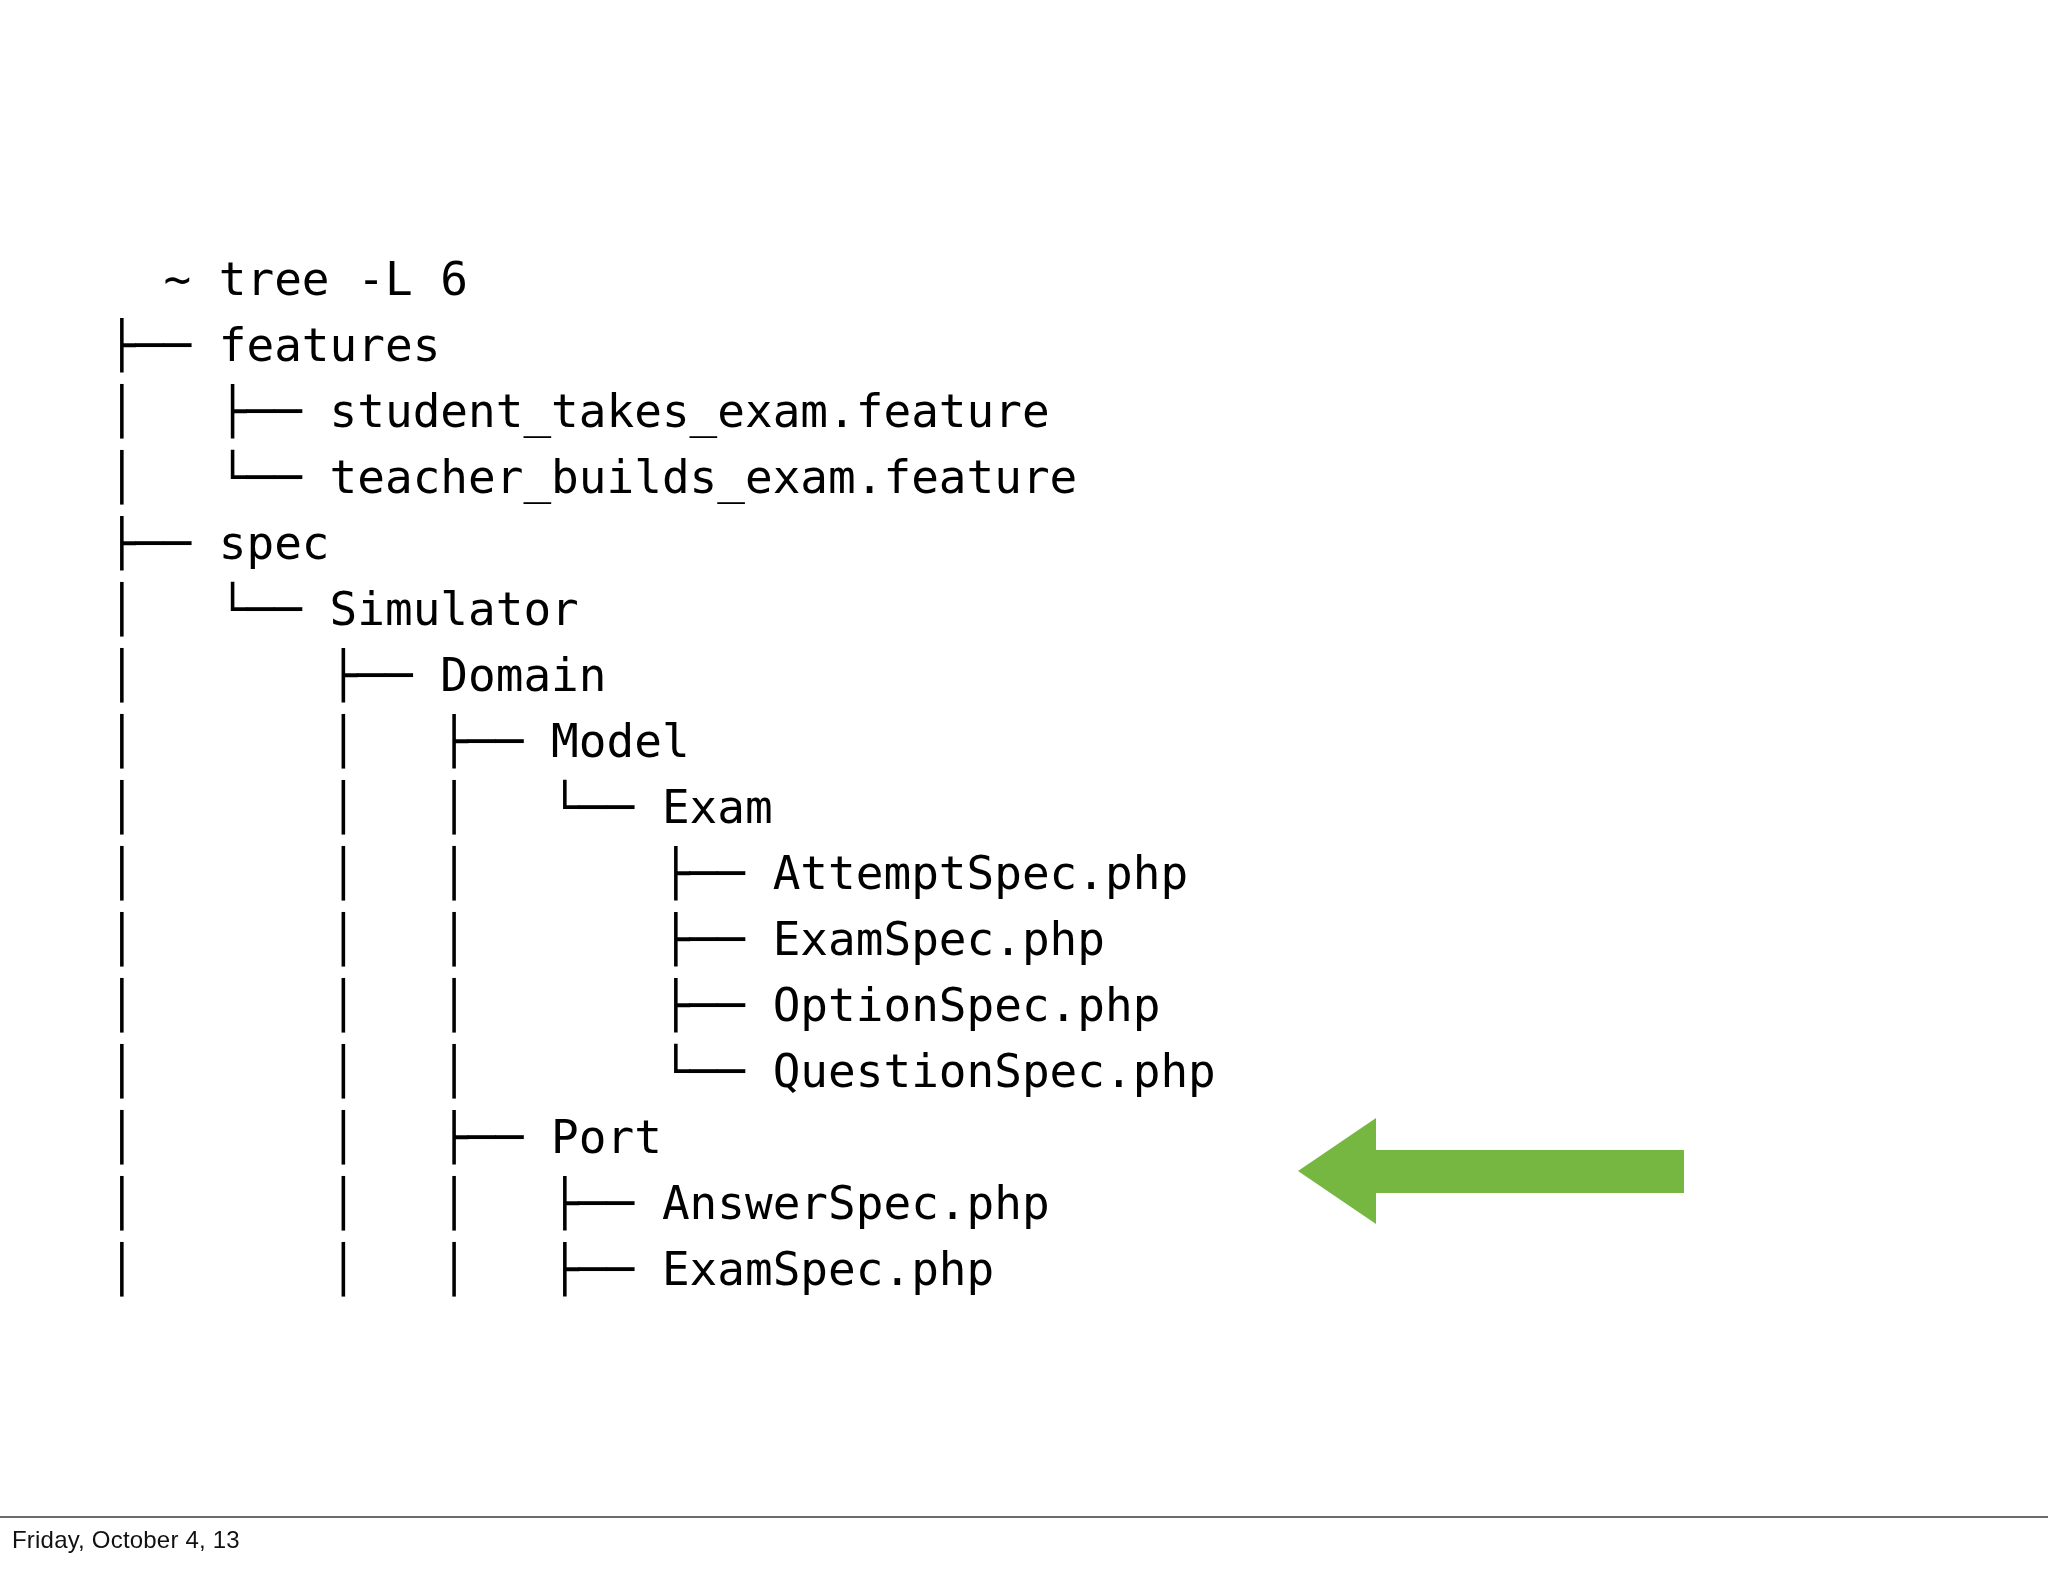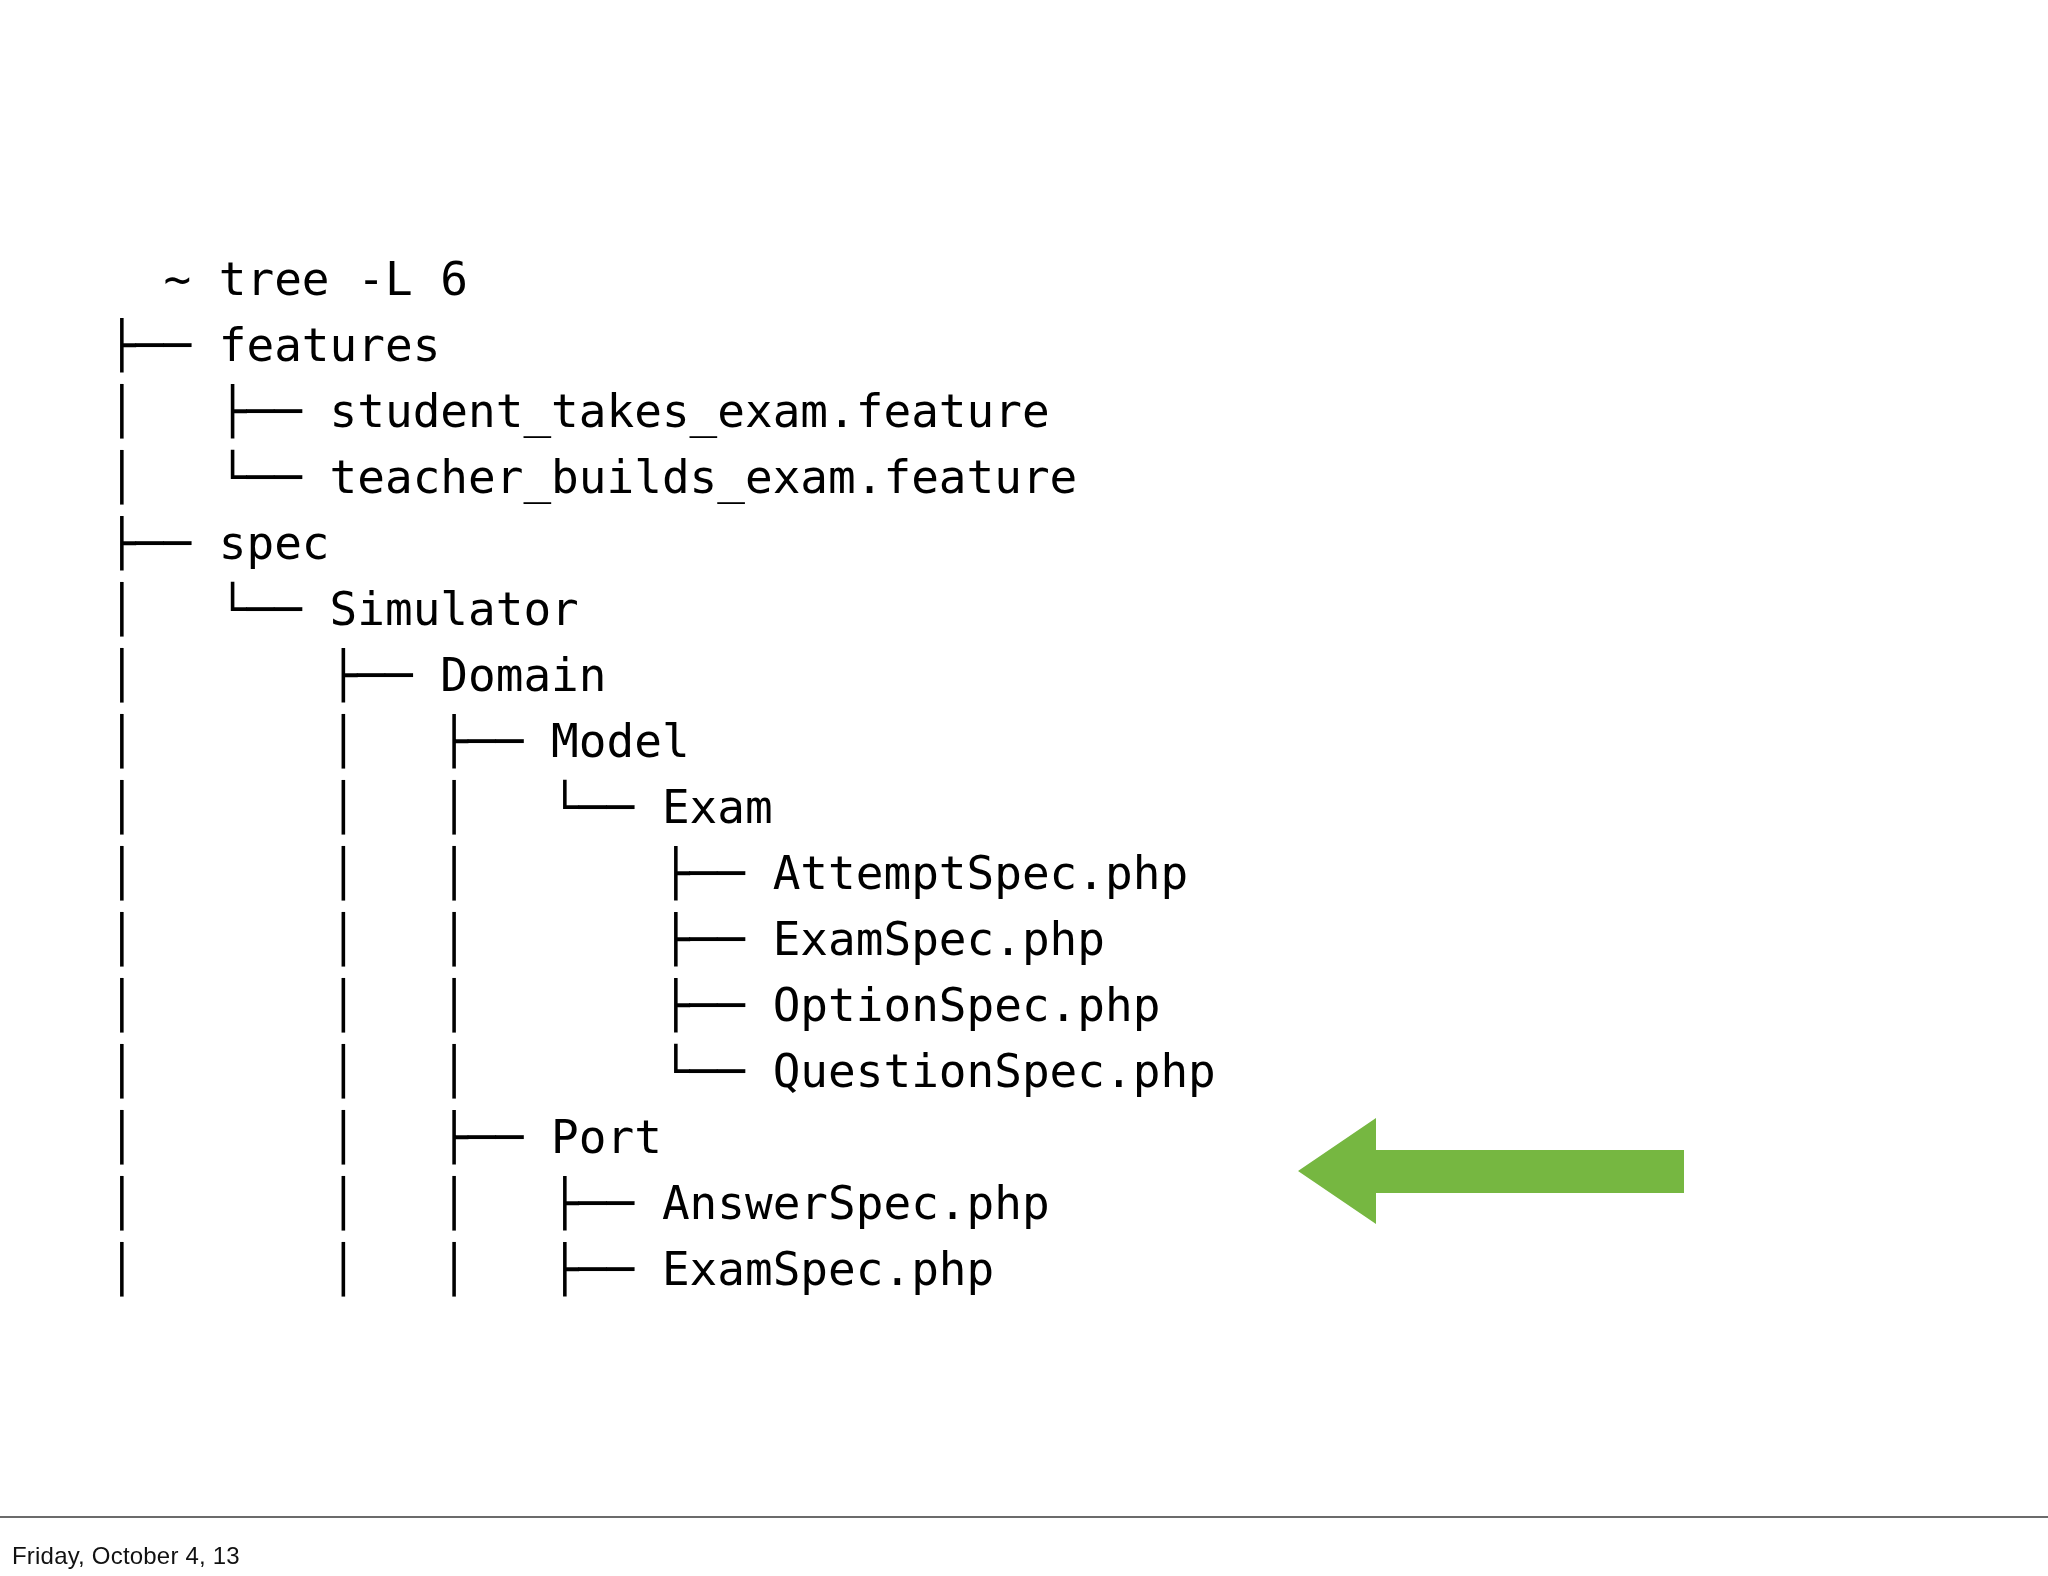--- a/index.html
+++ b/index.html
@@ -66,21 +66,21 @@
     position: absolute;
     left: 0;
     top: 1518px;
     width: 2048px;
     height: 58px;
     background: #ffffff;
   }
   #footer-date {
     position: absolute;
     left: 12px;
-    top: 24px;
+    top: 8px;
     font-family: "Liberation Sans", sans-serif;
     font-size: 24px;
     color: #111111;
     letter-spacing: 0.2px;
   }
 </style>
 </head>
 <body>
 
 <div id="slide" style="background: rgb(255, 255, 255);">

